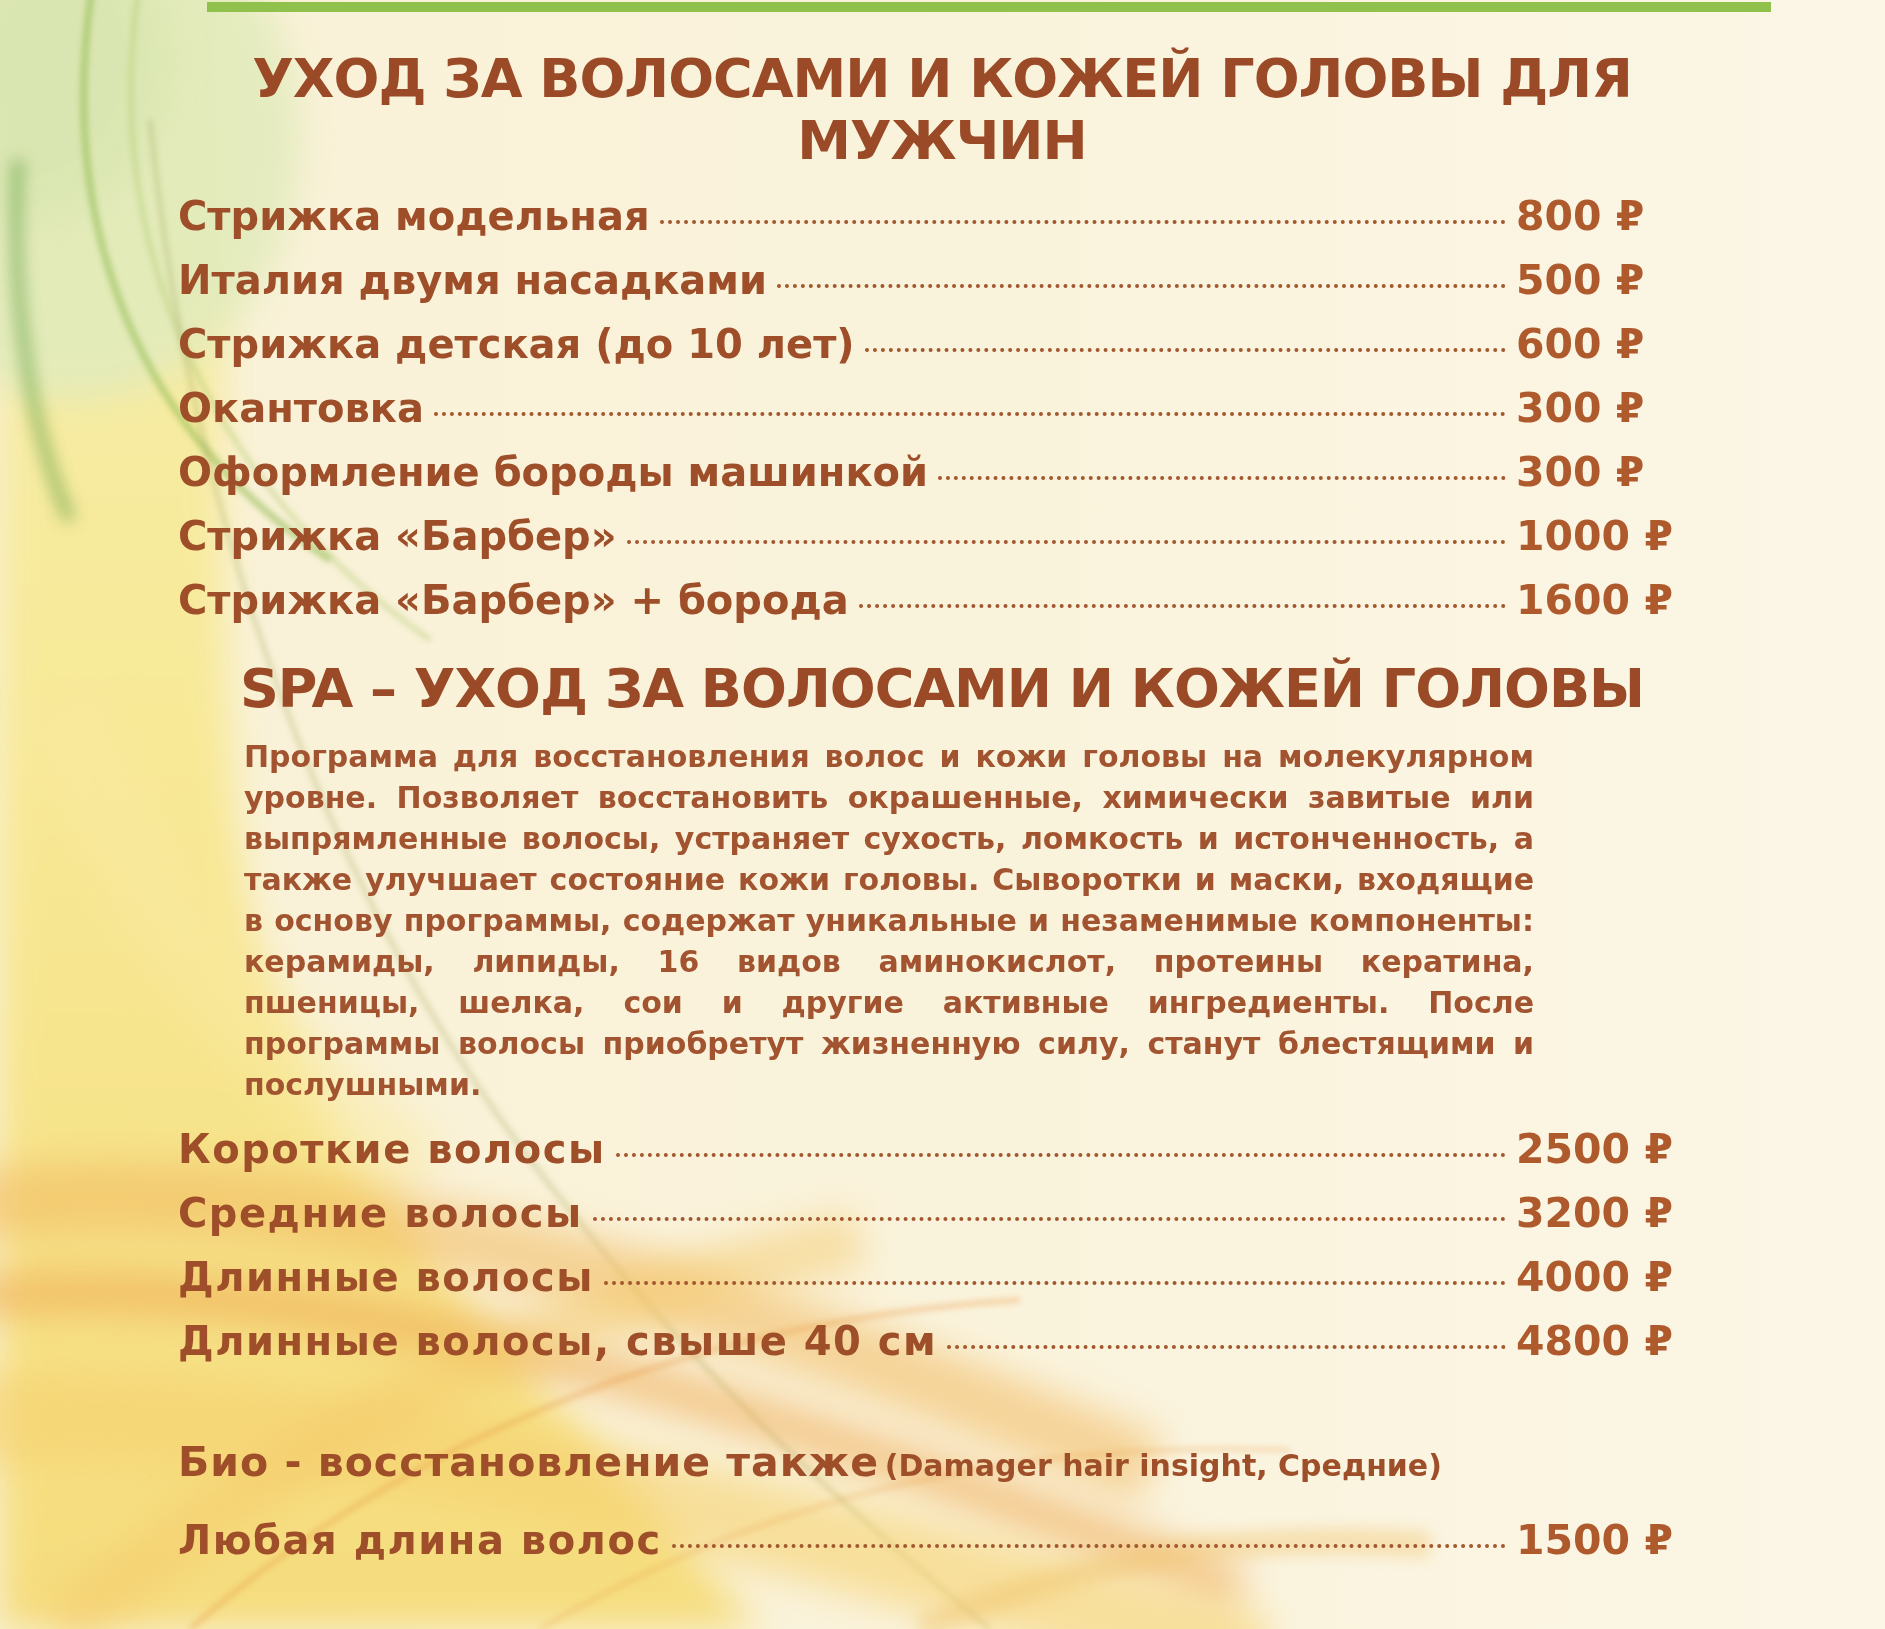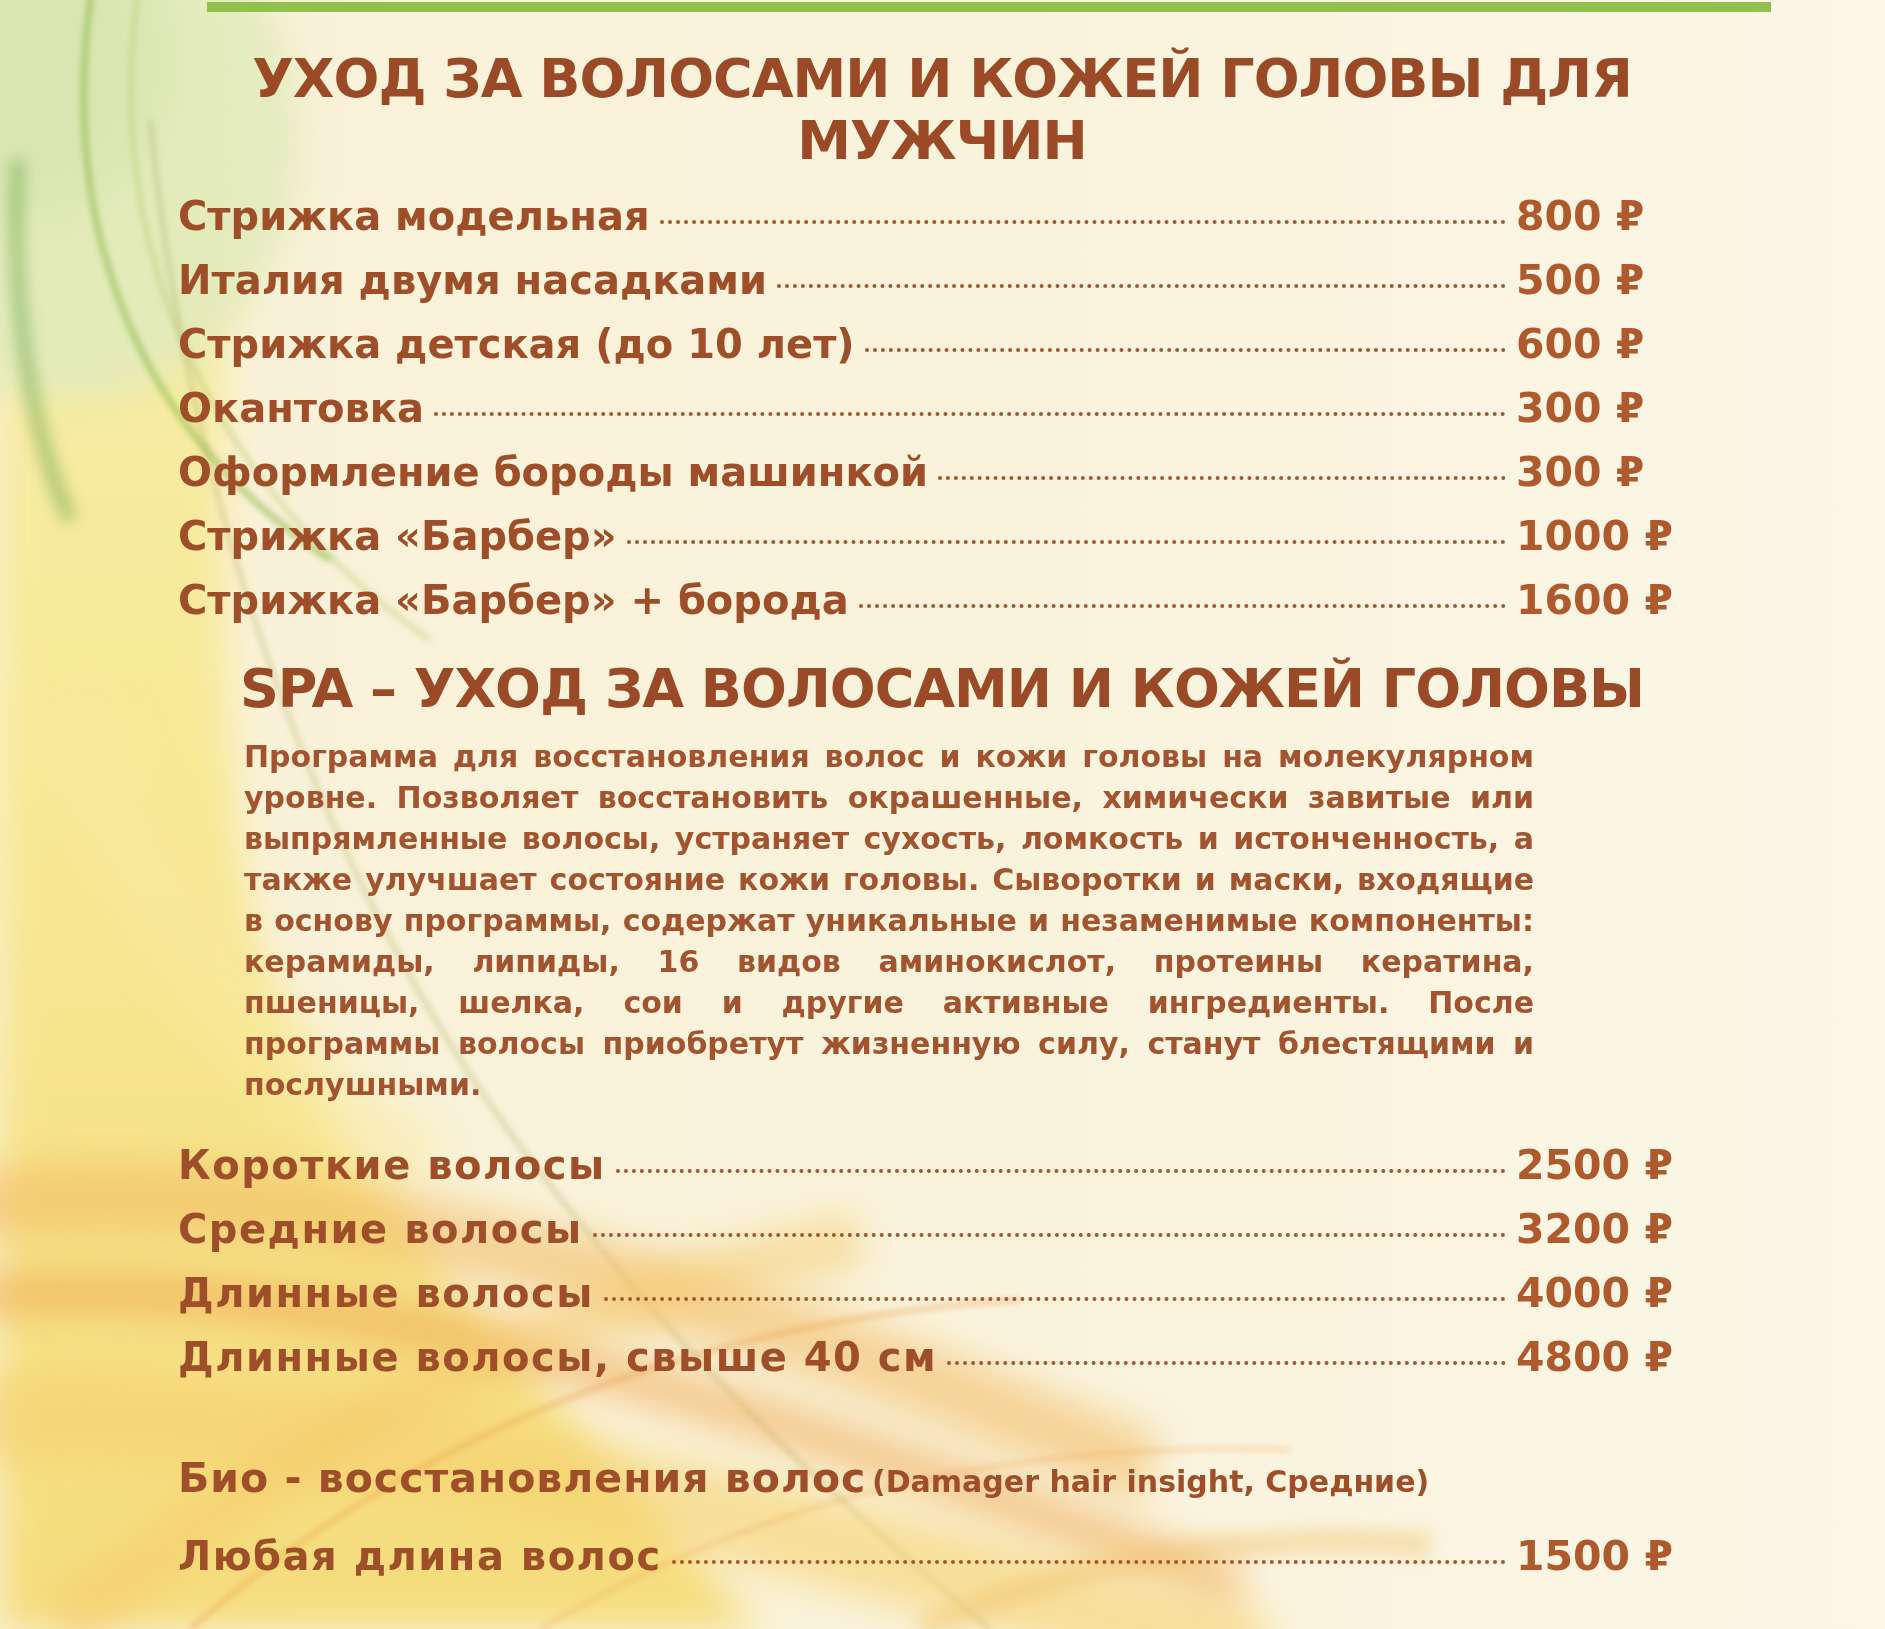--- a/index.html
+++ b/index.html
@@ -22,21 +22,21 @@
   .row .lbl{white-space:nowrap;}
   .leader{flex:1;margin:0 10px;border-bottom:4px dotted #A3572F;transform:translateY(-6px);min-width:40px;}
   .price{width:190px;white-space:nowrap;color:#AE5A2D;font-size:41px;}
   .subhead{margin-top:14px;padding-left:20px;line-height:52px;}
   .subname{font-size:42px;color:#9E4F29;}
   .subbrand{font-size:33px;color:#9E4F29;}
   .desc{
     margin:16px 26px 0 66px;max-width:1290px;
     font-size:30px;line-height:41px;text-align:justify;color:#A25330;font-weight:bold;
   }
-  .list.spa{margin-top:28px;}
+  .list.spa{margin-top:12px;}
   .wide .lbl{letter-spacing:1.5px;}
   .bio-head{margin-top:64px;line-height:50px;}
   .bioname{font-size:41px;letter-spacing:1px;color:#9E4F29;}
   .biobrand{font-size:30px;color:#9E4F29;}
 </style>
 </head>
 <body>
 
 <svg class="bg-art" width="1885" height="1629" viewBox="0 0 1885 1629" aria-hidden="true">
   <defs>
@@ -144,21 +144,21 @@
       <span class="price">4000 ₽</span>
     </div>
     <div class="row">
       <span class="lbl">Длинные волосы, свыше 40 см</span>
       <span class="leader"></span>
       <span class="price">4800 ₽</span>
     </div>
   </div>
 
   <div class="bio-head">
-    <span class="bioname">Био - восстановления волос</span>
+    <span class="bioname">Био - восстановление также</span>
     <span class="biobrand">(Damager hair insight, Средние)</span>
   </div>
 
   <div class="list wide">
     <div class="row">
       <span class="lbl">Любая длина волос</span>
       <span class="leader"></span>
       <span class="price">1500 ₽</span>
     </div>
 

